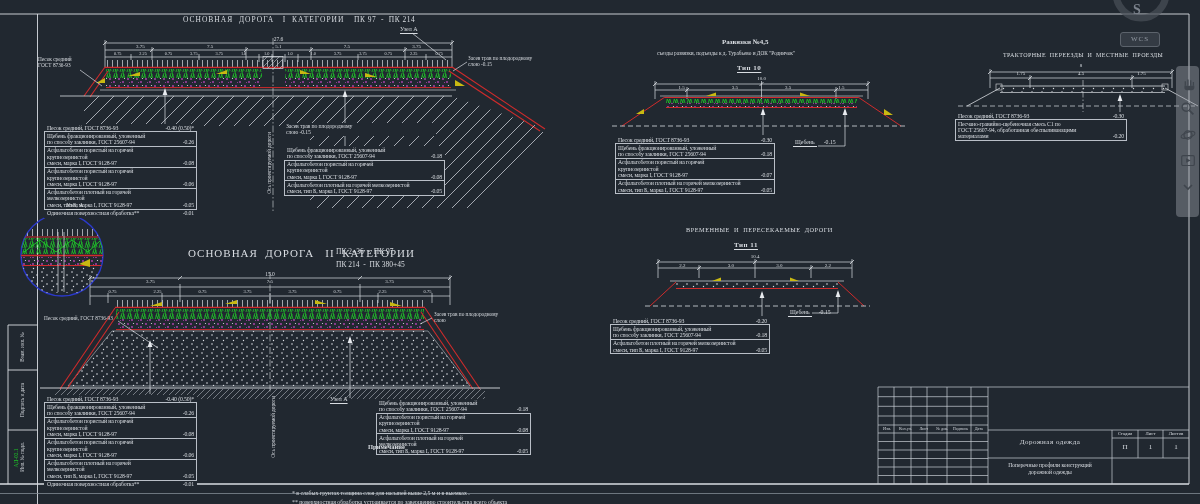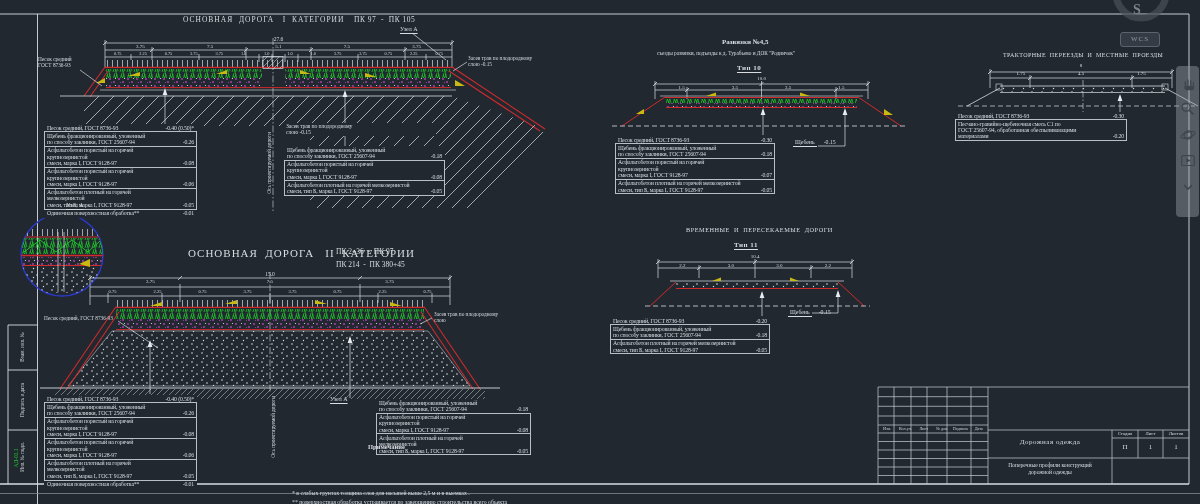--- a/index.html
+++ b/index.html
@@ -338,21 +338,21 @@
           <line x1="1165" y1="88" x2="1198" y2="106"></line>
     </g>
     <line x1="1083" y1="80" x2="1083" y2="112" stroke="#d9dde2" stroke-width="0.6" stroke-dasharray="6 2 1.5 2"></line>
     <line x1="958" y1="106" x2="1196" y2="106" stroke="#d9dde2" stroke-width="0.7" stroke-dasharray="5 3"></line>
     <line x1="1120" y1="112" x2="1120" y2="96" stroke="#d9dde2" stroke-width="0.7"></line>
     <path d="M1120 94 l-2.4 7 h4.8 z" fill="#e8ebef"></path>
   </g>
 </svg>
 
 <div class="t" style="left:183px;top:15px;font-size:7.5px;letter-spacing:1px;">ОСНОВНАЯ  ДОРОГА   I  КАТЕГОРИИ</div>
-<div class="t" style="left:354px;top:15px;font-size:7.5px;letter-spacing:.5px;">ПК 97  -  ПК 105</div>
+<div class="t" style="left:354px;top:15px;font-size:7.5px;letter-spacing:.5px;">ПК 97  -  ПК 214</div>
 <div class="t u" style="left:400px;top:26px;font-size:6px;">Узел А</div>
 <div class="dimtotal" style="left:105px;top:36px;width:347px;font-size:5.5px;">27.6</div>
 <div class="dims" style="left:105px;top:43.5px;width:347px;font-size:5px;">
 
 <span>3.75</span>
       <span>7.5</span>
       <span>5.1</span>
       <span>7.5</span>
       <span>3.75</span>
     </div>

